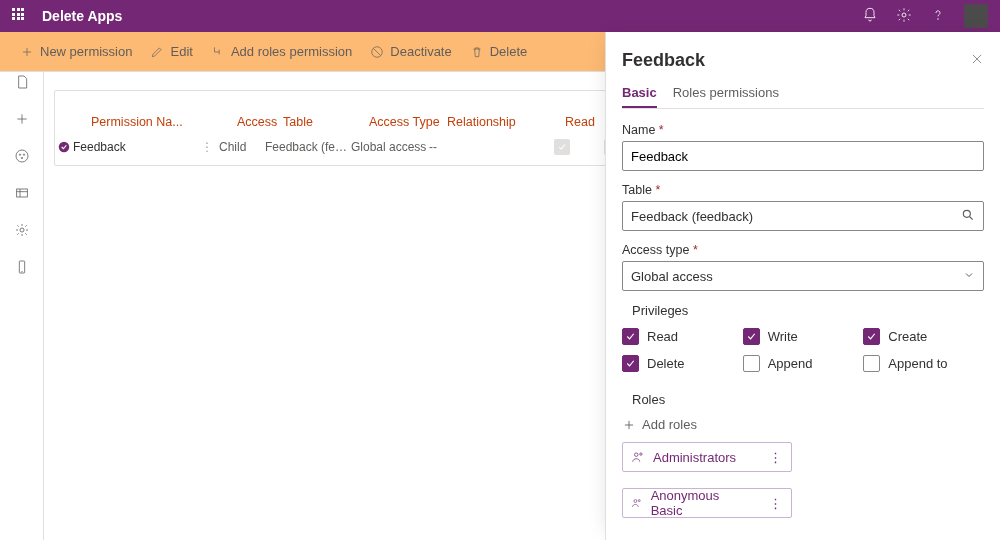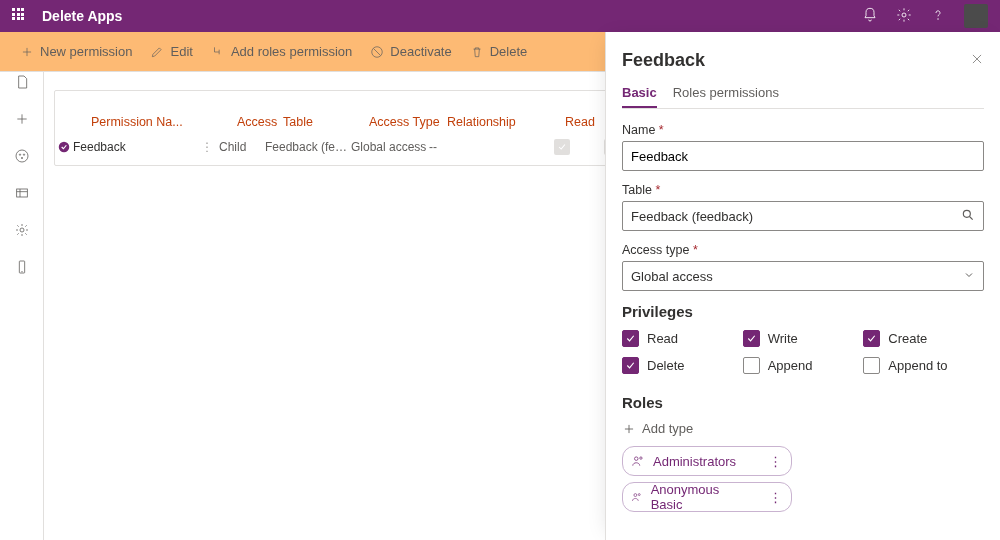--- a/index.html
+++ b/index.html
@@ -40,28 +40,28 @@
   .close-x svg { width: 14px; height: 14px; stroke: #605e5c; stroke-width: 1.2; }
   .tabs { display: flex; gap: 16px; border-bottom: 1px solid #e1dfdd; margin-bottom: 14px; font-size: 13px; }
   .tab { padding-bottom: 6px; cursor: pointer; color: #605e5c; }
   .tab.active { color: #742774; border-bottom: 2px solid #742774; font-weight: 600; }
   .field-label { font-size: 12.5px; margin-bottom: 4px; }
   .req { color: #a4262c; }
   .field-input { width: 100%; height: 30px; border: 1px solid #8a8886; border-radius: 2px; padding: 0 8px; font-size: 13px; display: flex; align-items: center; justify-content: space-between; margin-bottom: 12px; background: #fff; }
   .field-input input { border: none; outline: none; width: 100%; font-size: 13px; }
   .hint { background: #f3f2f1; font-size: 11.5px; color: #605e5c; padding: 7px 8px; margin-top: -6px; margin-bottom: 18px; border-radius: 2px; }
   .hint a { color: #0f6cbd; text-decoration: none; cursor: pointer; }
-  .section-title { font-size: 15px; font-weight: 700; margin: 6px 0 10px; }
+  .section-title { font-size: 13px; font-weight: 400; margin: 6px 10px 10px; }
   .priv-grid { display: grid; grid-template-columns: repeat(3,1fr); row-gap: 10px; margin-bottom: 20px; }
   .priv { display: flex; align-items: center; gap: 8px; font-size: 13px; }
   .cb { width: 17px; height: 17px; border: 1px solid #8a8886; border-radius: 2px; display: flex; align-items: center; justify-content: center; cursor: pointer; }
   .cb.checked { background: #742774; border-color: #742774; }
   .cb svg { width: 11px; height: 11px; stroke: #fff; stroke-width: 2.5; fill: none; }
   .add-roles { display: flex; align-items: center; gap: 6px; font-size: 13px; color: #605e5c; cursor: pointer; margin-bottom: 10px; }
-  .role-chip { display: flex; align-items: center; justify-content: space-between; border: 1px solid #c9b3d0; border-radius: 12px; height: 30px; padding: 0 8px; margin-bottom: 6px; width: 170px; color: #742774; font-size: 13px; cursor: pointer; gap: 32px; }
+  .role-chip { display: flex; align-items: center; justify-content: space-between; border: 1px solid #c9b3d0; border-radius: 2px; height: 30px; padding: 0 8px; margin-bottom: 16px; width: 170px; color: #742774; font-size: 13px; cursor: pointer; gap: 32px; }
   .role-chip .left { display: flex; align-items: center; gap: 8px; }
   .role-chip svg { width: 14px; height: 14px; stroke: #742774; fill: none; stroke-width: 1.3; }
   .dots { color: #742774; letter-spacing: 1px; }
 </style>
 </head>
 <body>
 
 <div class="topbar">
   <div class="waffle">
     <span></span>
@@ -275,21 +275,21 @@
         <div class="cb"></div>
         <span>Append to</span>
       </div>
   </div>
 
   <div class="section-title">Roles</div>
   <div class="add-roles">
       <svg width="14" height="14" viewBox="0 0 24 24" stroke="#605e5c" fill="none" stroke-width="1.5">
         <path d="M12 5v14M5 12h14"></path>
       </svg>
-      <span>Add type</span>
+      <span>Add roles</span>
     </div>
   <div class="role-chip">
       <div class="left">
         <svg viewBox="0 0 24 24">
           <circle cx="9" cy="8" r="3"></circle>
           <path d="M3 20c0-3 3-5 6-5s6 2 6 5"></path>
           <circle cx="17" cy="7" r="2"></circle>
         </svg>
         <span>Administrators</span>
       </div>

